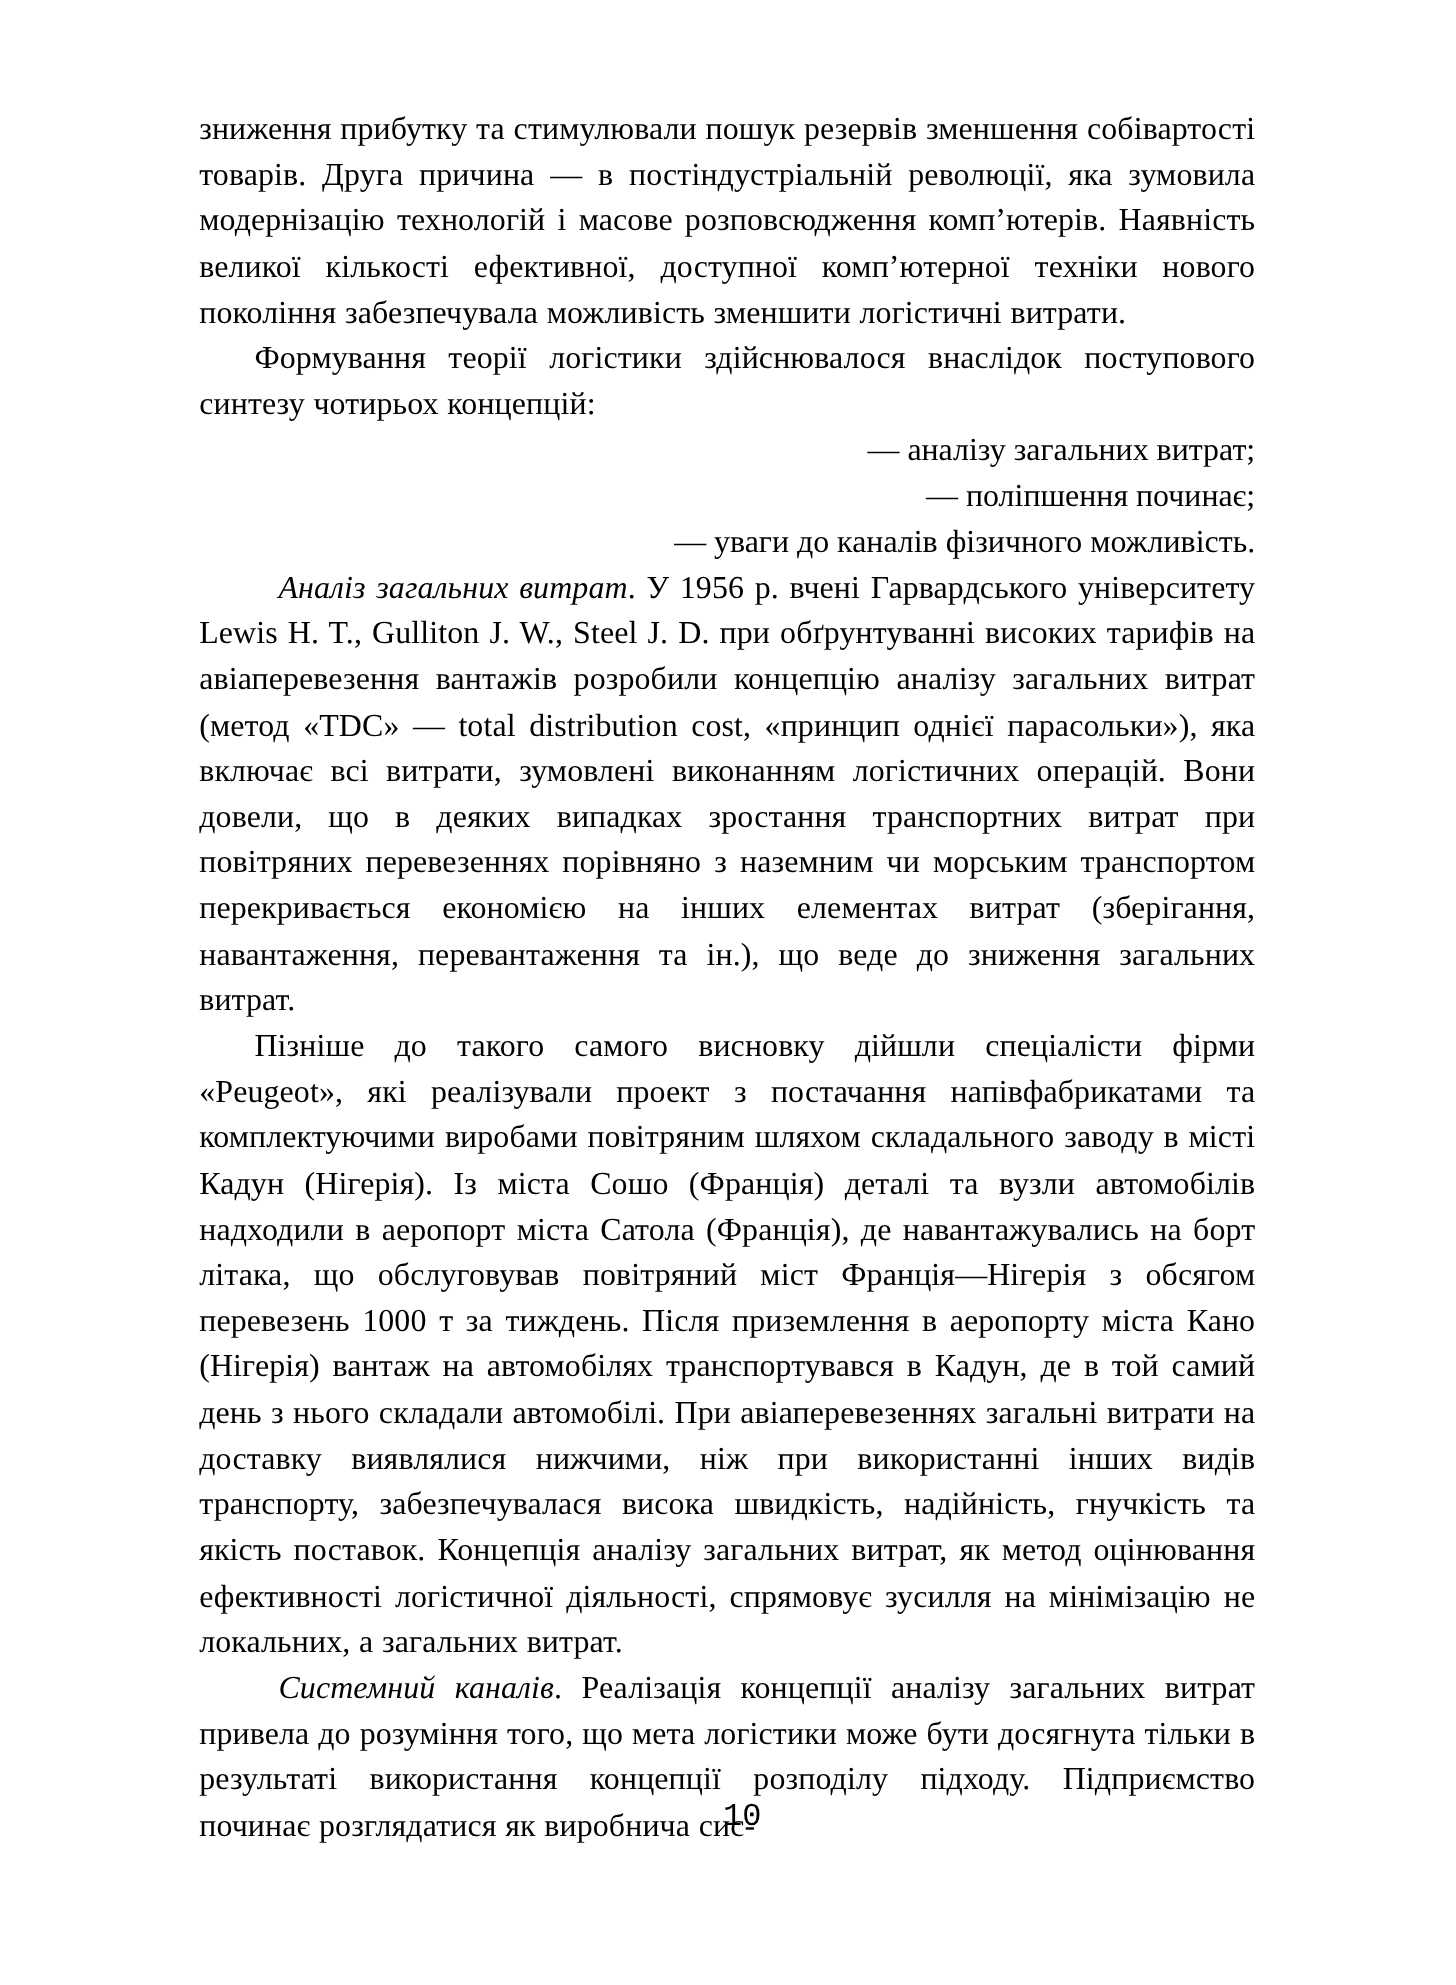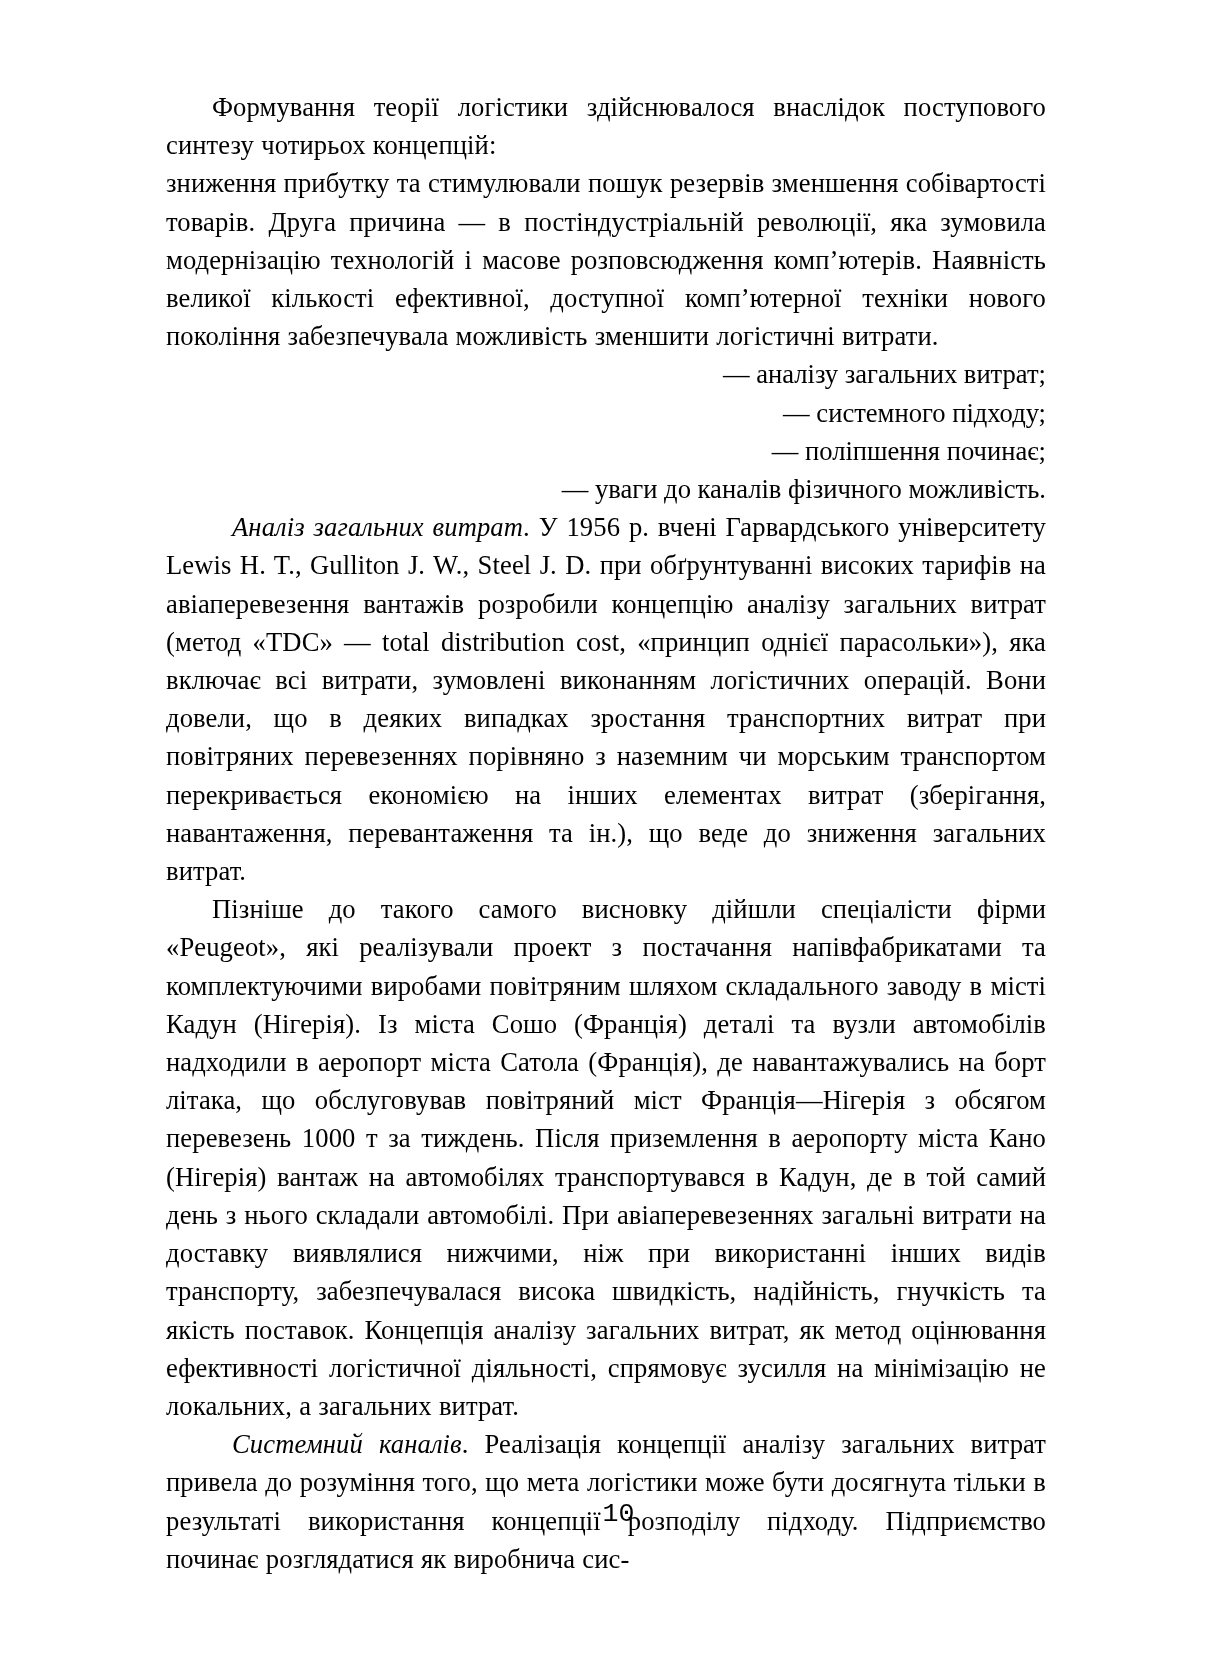--- a/index.html
+++ b/index.html
@@ -66,26 +66,25 @@
     -webkit-font-smoothing: antialiased;
   }
 </style>
 </head>
 <body>
 
 <div class="page">
 
   <div class="textblock">
 
+    <p class="para">зниження прибутку та стимулювали пошук резервів зменшення собівартості товарів. Друга причина — в постіндустріальній революції, яка зумовила модернізацію технологій і масове розповсюдження комп’ютерів. Наявність великої кількості ефективної, доступної комп’ютерної техніки нового покоління забезпечувала можливість зменшити логістичні витрати.</p>
+
     <p class="para indent">Формування теорії логістики здійснювалося внаслідок поступового синтезу чотирьох концепцій:</p>
 
-    <p class="para">зниження прибутку та стимулювали пошук резервів зменшення собівартості товарів. Друга причина — в постіндустріальній революції, яка зумовила модернізацію технологій і масове розповсюдження комп’ютерів. Наявність великої кількості ефективної, доступної комп’ютерної техніки нового покоління забезпечувала можливість зменшити логістичні витрати.</p>
-
     <p class="listitem">— аналізу загальних витрат;</p>
-    <p class="listitem">— системного підходу;</p>
     <p class="listitem">— поліпшення починає;</p>
     <p class="listitem">— уваги до каналів фізичного можливість.</p>
 
     <p class="para indent"><span class="ital">Аналіз загальних витрат</span><span>. У 1956 р. вчені Гарвардського університету Lewis H. T., Gulliton J. W., Steel J. D. при обґрунтуванні високих тарифів на авіаперевезення вантажів розробили концепцію аналізу загальних витрат (метод «TDC» — total distribution cost, «принцип однієї парасольки»), яка включає всі витрати, зумовлені виконанням логістичних операцій. Вони довели, що в деяких випадках зростання транспортних витрат при повітряних перевезеннях порівняно з наземним чи морським транспортом перекривається економією на інших елементах витрат (зберігання, навантаження, перевантаження та ін.), що веде до зниження загальних витрат.</span></p>
 
     <p class="para indent">Пізніше до такого самого висновку дійшли спеціалісти фірми «Peugeot», які реалізували проект з постачання напівфабрикатами та комплектуючими виробами повітряним шляхом складального заводу в місті Кадун (Нігерія). Із міста Сошо (Франція) деталі та вузли автомобілів надходили в аеропорт міста Сатола (Франція), де навантажувались на борт літака, що обслуговував повітряний міст Франція—Нігерія з обсягом перевезень 1000 т за тиждень. Після приземлення в аеропорту міста Кано (Нігерія) вантаж на автомобілях транспортувався в Кадун, де в той самий день з нього складали автомобілі. При авіаперевезеннях загальні витрати на доставку виявлялися нижчими, ніж при використанні інших видів транспорту, забезпечувалася висока швидкість, надійність, гнучкість та якість поставок. Концепція аналізу загальних витрат, як метод оцінювання ефективності логістичної діяльності, спрямовує зусилля на мінімізацію не локальних, а загальних витрат.</p>
 
     <p class="para indent"><span class="ital">Системний каналів</span><span>. Реалізація концепції аналізу загальних витрат привела до розуміння того, що мета логістики може бути досягнута тільки в результаті використання концепції розподілу підходу. Підприємство починає розглядатися як виробнича сис-</span></p>
 
   </div>

